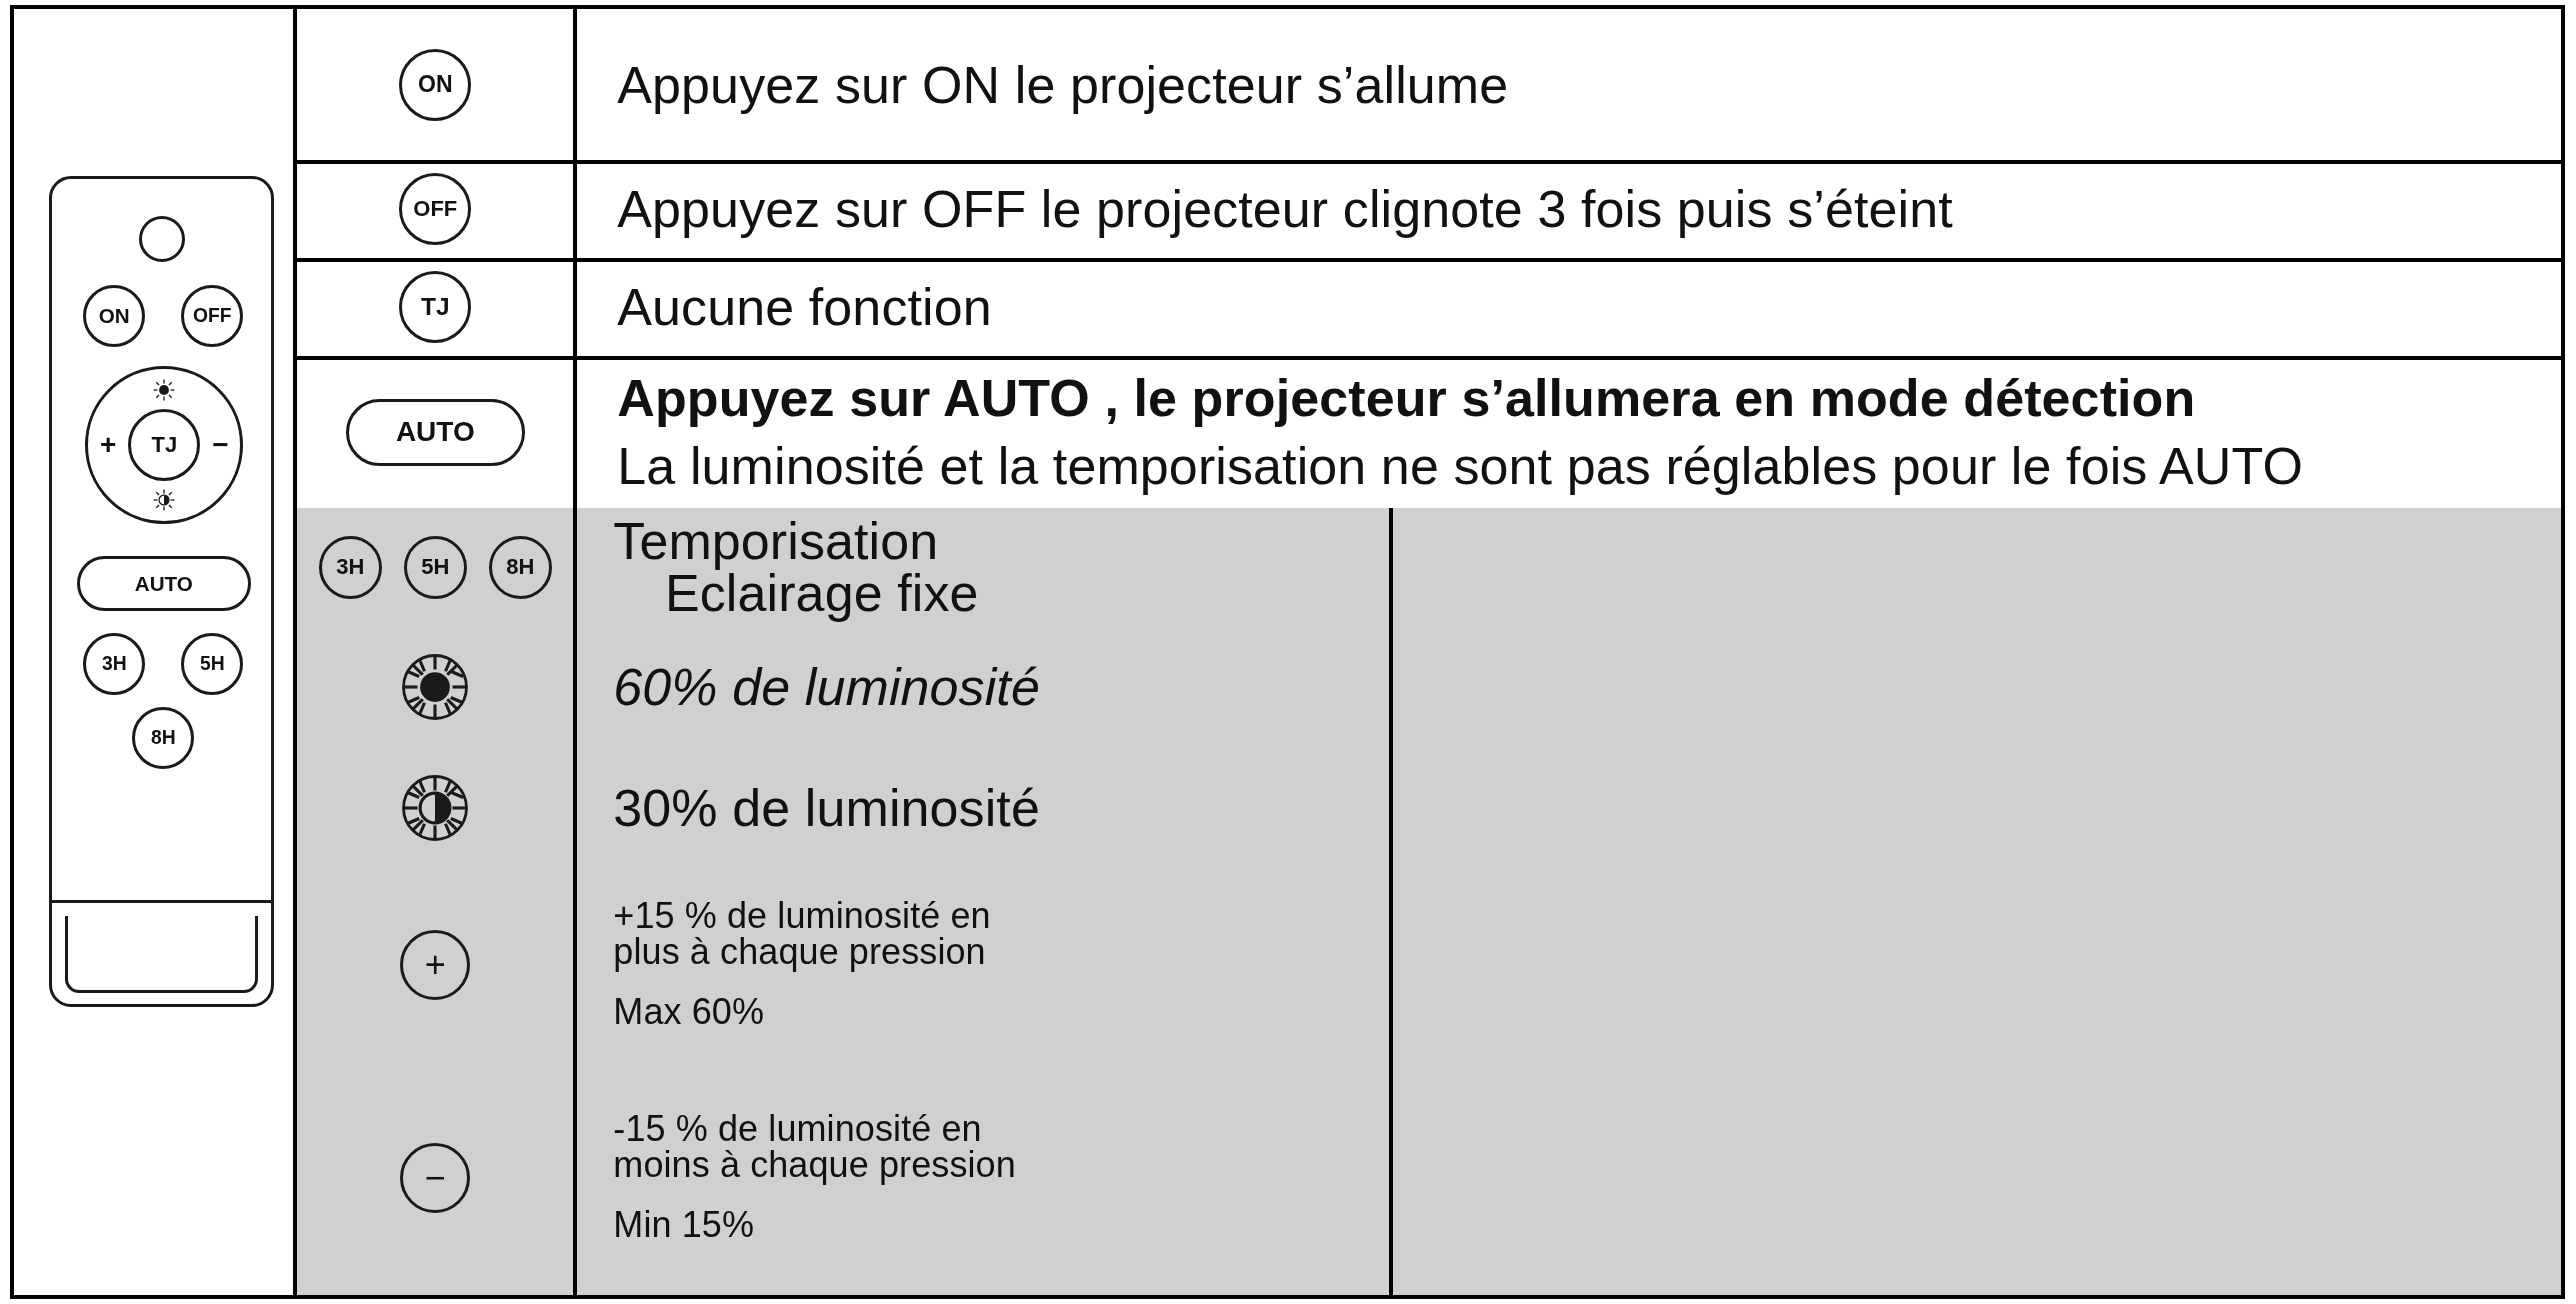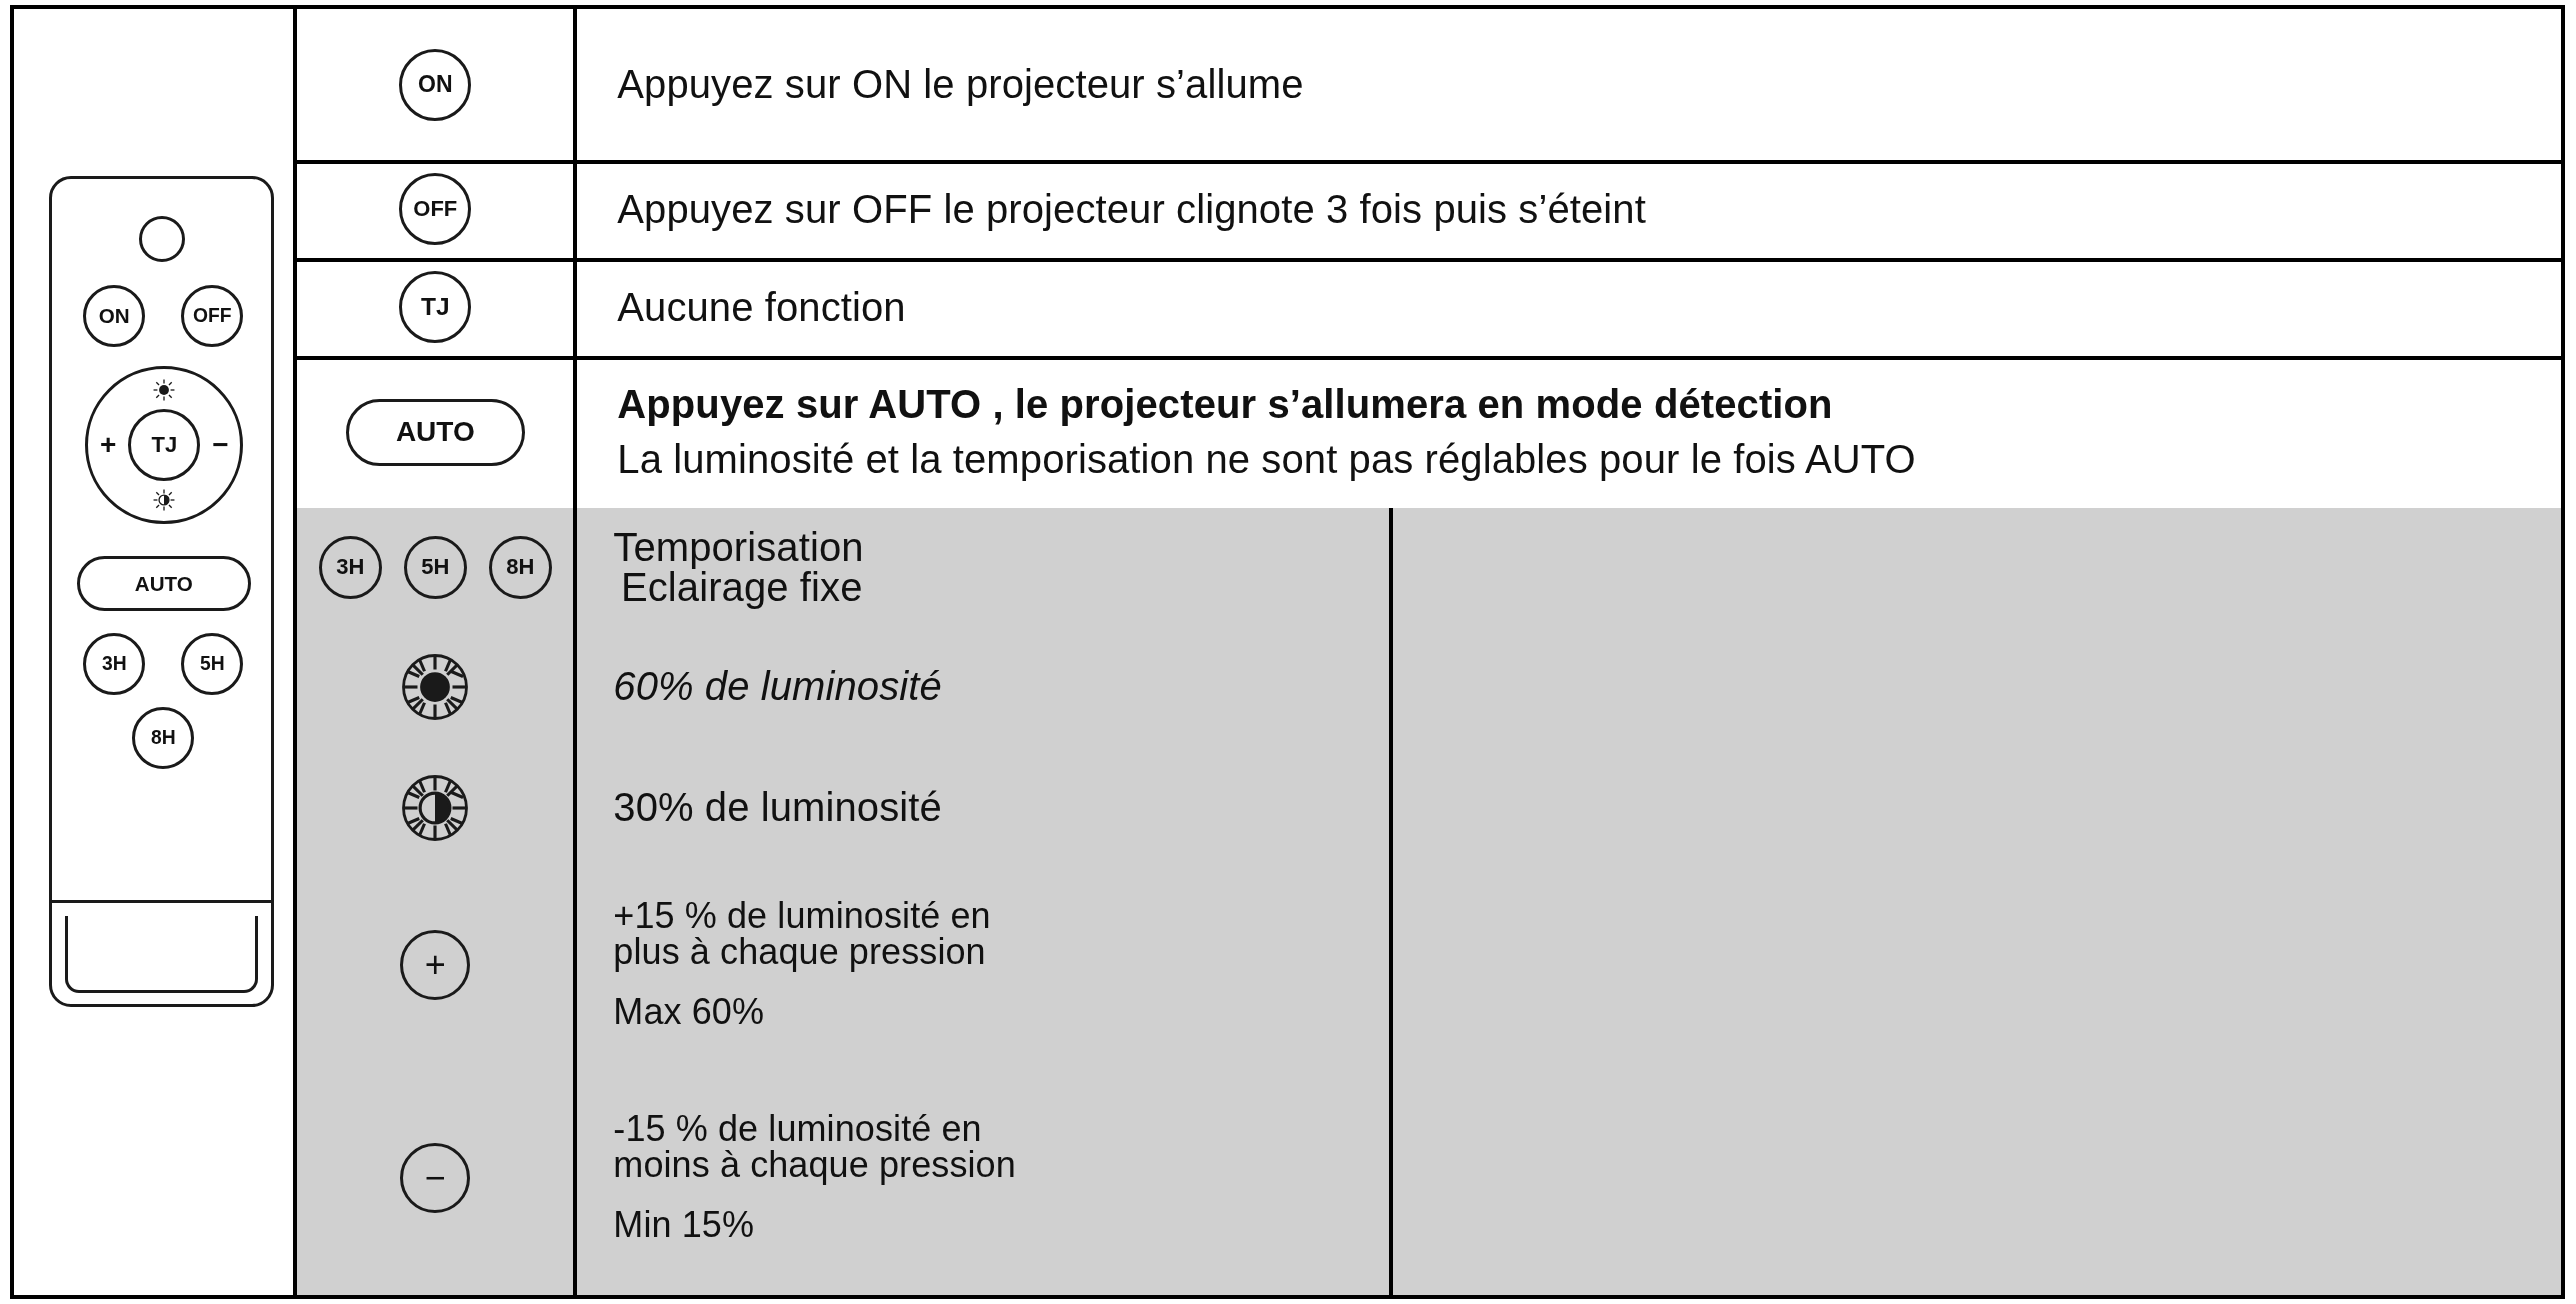--- a/index.html
+++ b/index.html
@@ -30,21 +30,21 @@
   .rbtn.h8{left:80px;top:528px;width:62px;height:62px;font-size:19.3px;}
   .remote .seam{position:absolute;left:0;right:0;top:721px;height:0;border-top:3.2px solid #1a1a1a;}
   .remote .foot{position:absolute;left:13px;right:13px;bottom:11.6px;height:77px;border:3.2px solid #1a1a1a;border-radius:0 0 14px 14px;border-top:none;box-sizing:border-box;}
 
   
   .table{position:absolute;left:283px;top:0;right:0;bottom:0;}
   .row{position:absolute;left:0;right:0;box-sizing:border-box;}
   .cell-icon{position:absolute;left:0;top:0;bottom:0;width:280px;border-right:4.5px solid #000;box-sizing:border-box;display:flex;align-items:center;justify-content:center;}
   .cell-text{position:absolute;left:280px;top:0;bottom:0;right:0;box-sizing:border-box;display:flex;flex-direction:column;justify-content:center;padding-left:40px;}
   .cell-text.narrow{right:auto;width:816px;border-right:4.5px solid #000;padding-left:36px;}
-  .txt{font-size:40px;letter-spacing:0.1px;line-height:1.12;white-space:nowrap;}
+  .txt{font-size:52px;letter-spacing:0.1px;line-height:1.12;white-space:nowrap;}
   .txt.sm{font-size:36px;}
   .txt.tight{line-height:1.0;}
   .sep{position:absolute;left:0;right:0;height:0;border-top:4.5px solid #000;}
   .grey{background:#d0d0d0;}
   .grey-right{position:absolute;left:960px;right:0;box-sizing:border-box;background:#d0d0d0;}
 
   
   .ic{border:3.2px solid #1a1a1a;border-radius:643px;display:flex;align-items:center;justify-content:center;font-weight:700;box-sizing:border-box;background:transparent;}
   .ic.on{width:72px;height:72px;font-size:23px;}
   .ic.off{width:72px;height:72px;font-size:22px;}
@@ -192,21 +192,21 @@
             <div class="ic hr">
                 <span>5H</span>
               </div>
             <div class="ic hr">
                 <span>8H</span>
               </div>
           </div>
         </div>
         <div class="cell-text narrow">
           <div class="txt tight">Temporisation</div>
-          <div class="txt tight" style="padding-left:7.7px;">Eclairage fixe</div>
+          <div class="txt tight" style="padding-left:7.7px;margin-left:44px;">Eclairage fixe</div>
         </div>
       </div>
       <div class="sep" style="top:617px;"></div>
 
       <div class="row grey" style="top:617px;height:121px;font-style:italic;">
         <div class="cell-icon">
           <span class="sun-lg">
             <svg viewBox="0 0 40 40" width="70" height="70">
                 <circle cx="20" cy="20" r="8.5" fill="#1a1a1a"></circle>
                 <circle cx="20" cy="20" r="18" fill="none" stroke="#1a1a1a" stroke-width="1.6"></circle>

